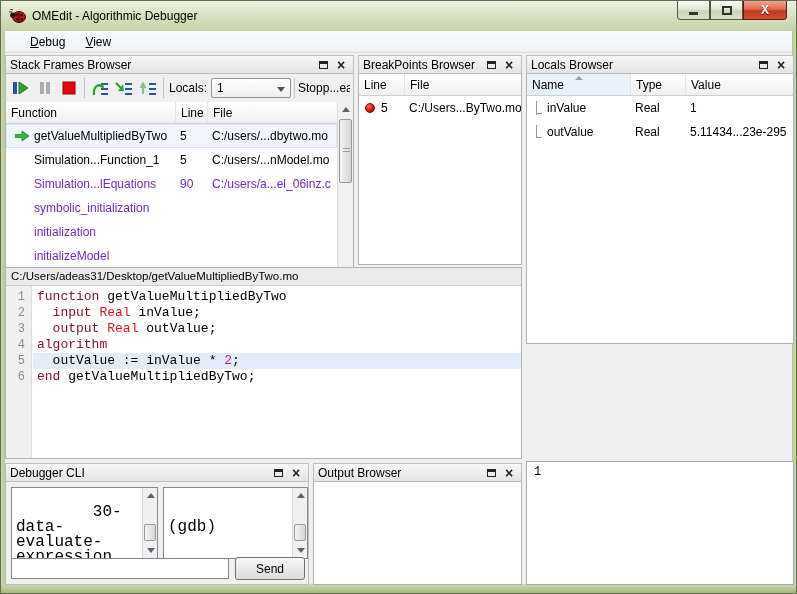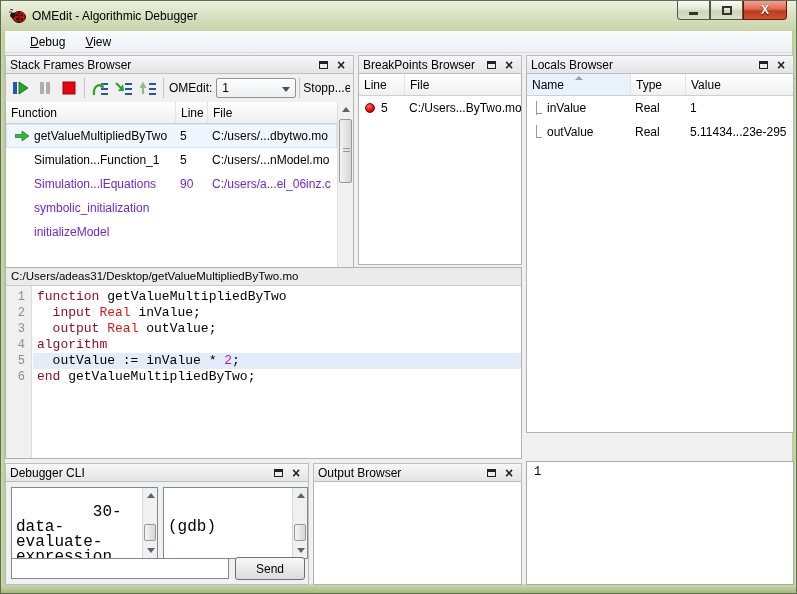--- a/index.html
+++ b/index.html
@@ -210,21 +210,21 @@
       <div class="tbtn">
         <svg width="18" height="17" viewBox="0 0 18 17">
           <rect x="10" y="3" width="7" height="2" fill="#2456a8"></rect>
             <rect x="10" y="8" width="7" height="2" fill="#2456a8"></rect>
             <rect x="10" y="13" width="7" height="2" fill="#2456a8"></rect>
           <path d="M4 14 L4 6" stroke="#8cbf8c" stroke-width="2.2"></path>
           <path d="M0.5 8 L7.5 8 L4 1.5 Z" fill="#8cbf8c"></path>
         </svg>
       </div>
       <div class="tsep"></div>
-      <span class="thr-label">OMEdit:</span>
+      <span class="thr-label">Locals:</span>
       <div class="combo">
         <span>1</span>
         <span class="combo-arr"></span>
       </div>
       <div class="tsep"></div>
       <span class="tstatus">Stopp...ead 1</span>
     </div>
     <div class="tblbox">
       <div class="thead" style="margin-right:16px;">
         <div class="th" style="width:170px;">Function</div>
@@ -264,20 +264,28 @@
           <div class="td c-fn">
               <span class="arrowc"></span>
               <span>symbolic_initialization</span>
             </div>
           <div class="td c-ln"></div>
           <div class="td c-fl"></div>
         </div>
         <div class="trow dim">
           <div class="td c-fn">
               <span class="arrowc"></span>
+              <span>initialization</span>
+            </div>
+          <div class="td c-ln"></div>
+          <div class="td c-fl"></div>
+        </div>
+        <div class="trow dim">
+          <div class="td c-fn">
+              <span class="arrowc"></span>
               <span>initializeModel</span>
             </div>
           <div class="td c-ln"></div>
           <div class="td c-fl"></div>
         </div>
       </div>
       <div class="vscroll" style="top:0;">
         <div class="sb-up">
             <span class="tri-up"></span>
           </div>
@@ -309,21 +317,21 @@
       <div class="trow">
         <div class="td b-ln" style="padding-right:0;">
             <span class="bp-dot"></span>
             <span>5</span>
           </div>
         <div class="td b-fl">C:/Users...ByTwo.mo</div>
       </div>
     </div>
   </div>
 
-  <div class="panel" style="left:525px; top:54px; width:268px; height:378px;border-radius:13px;">
+  <div class="panel" style="left:525px; top:54px; width:268px; height:289px;border-radius:13px;">
     <div class="ptitle">
       <span class="pt-text">Locals Browser</span>
       <span class="pbtn">
           <span class="float-ico"></span>
         </span>
       <span class="pbtn">
           <span class="close-ico">×</span>
         </span>
     </div>
     <div class="tblbox">

